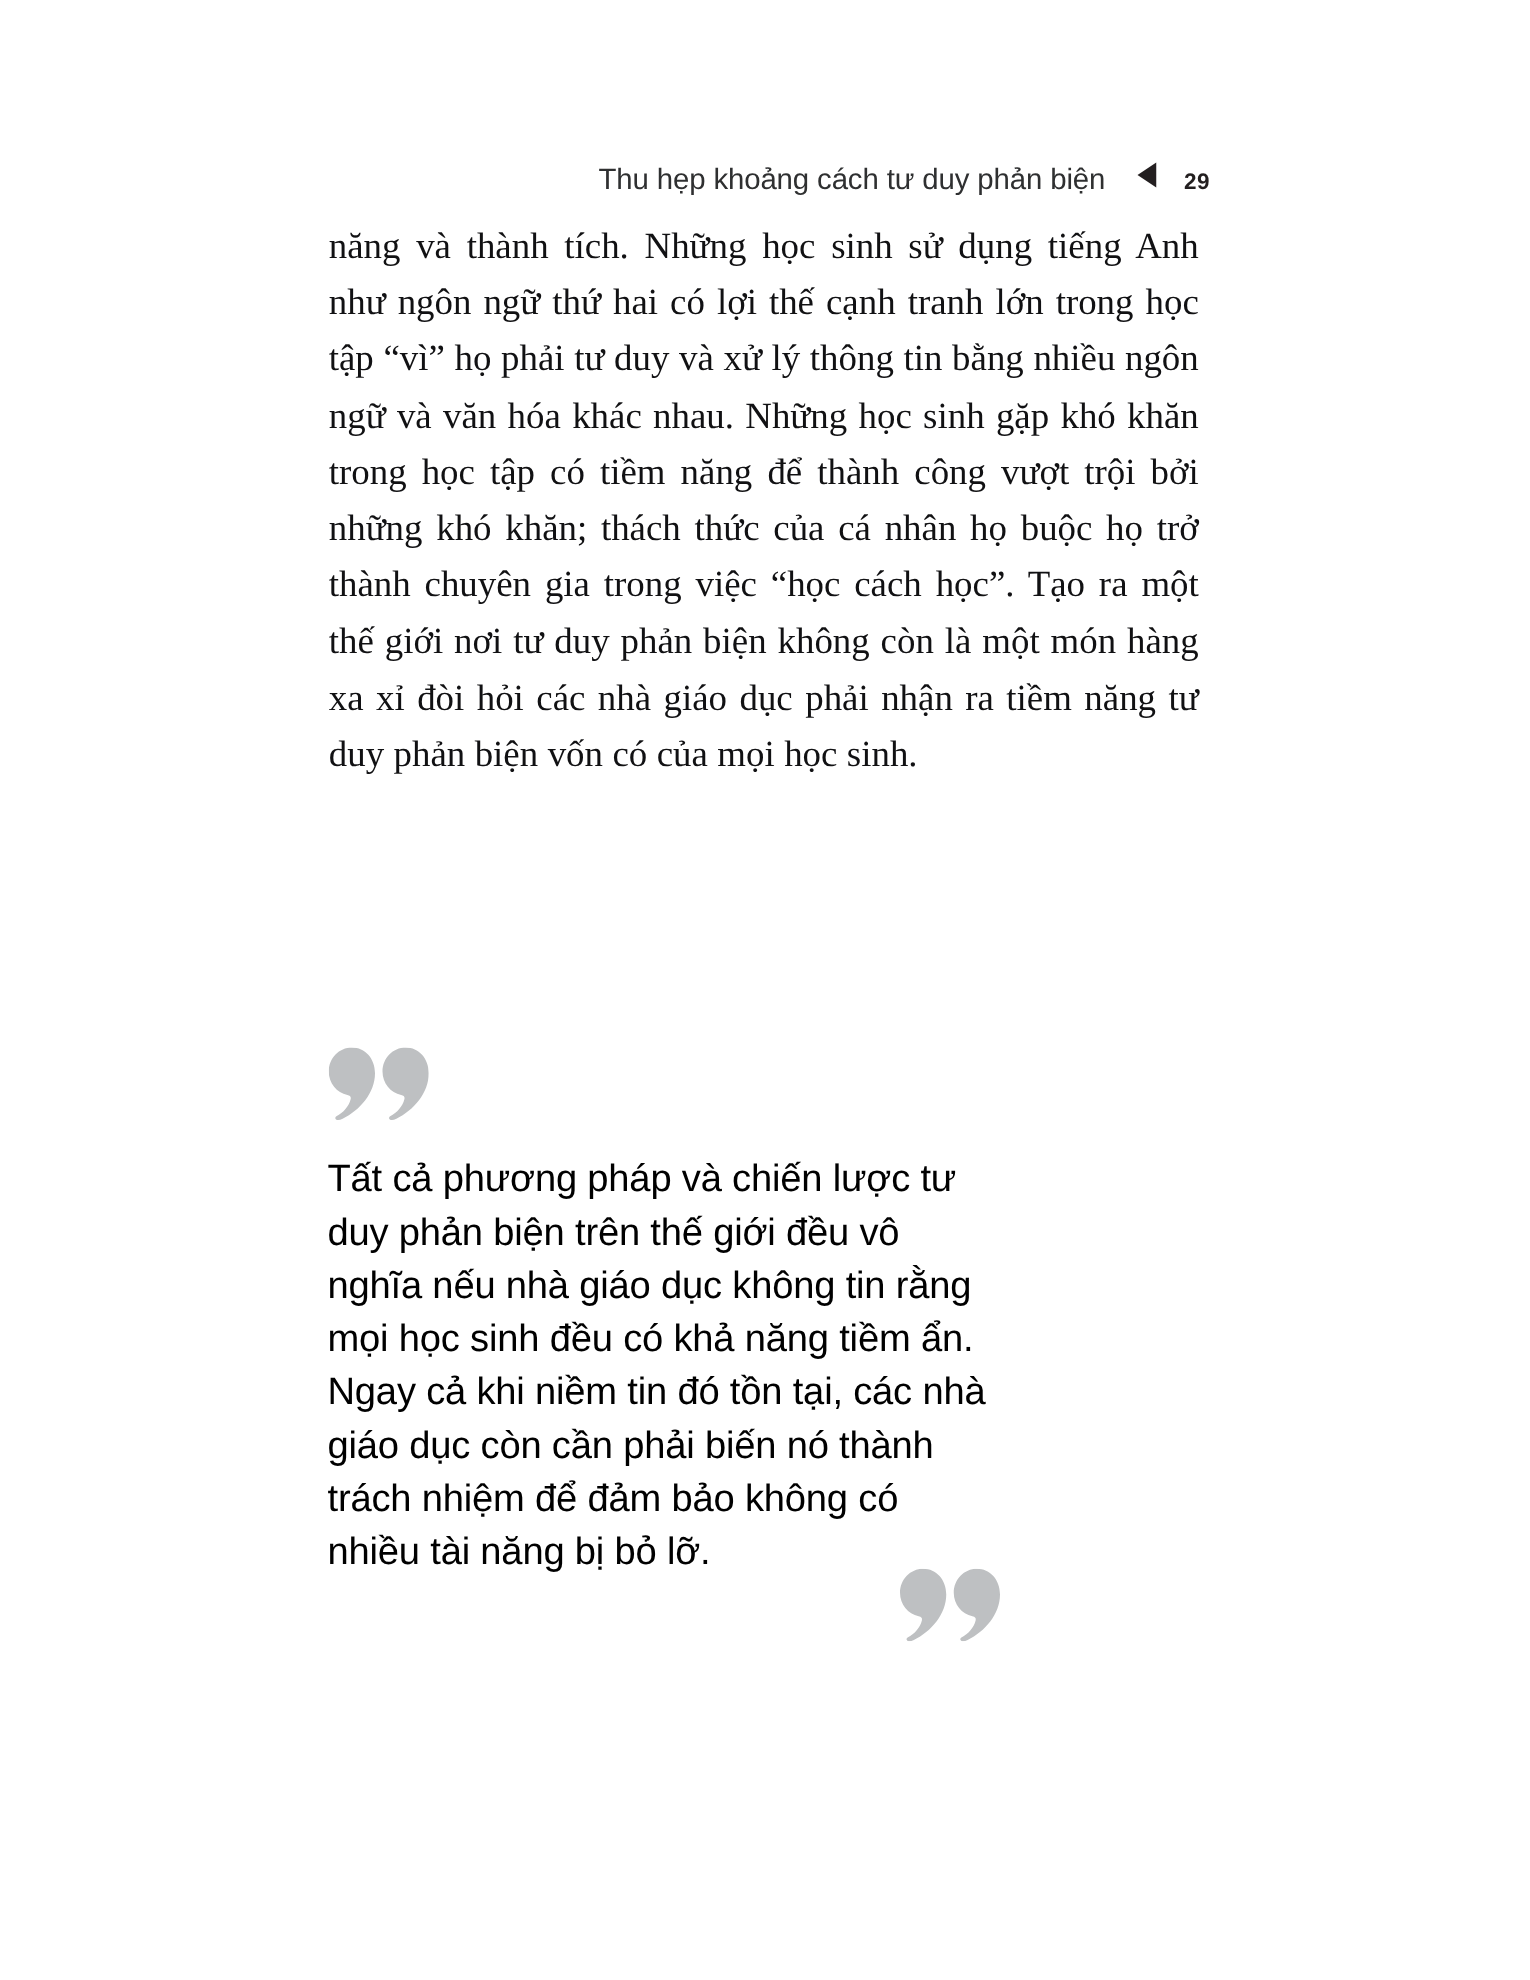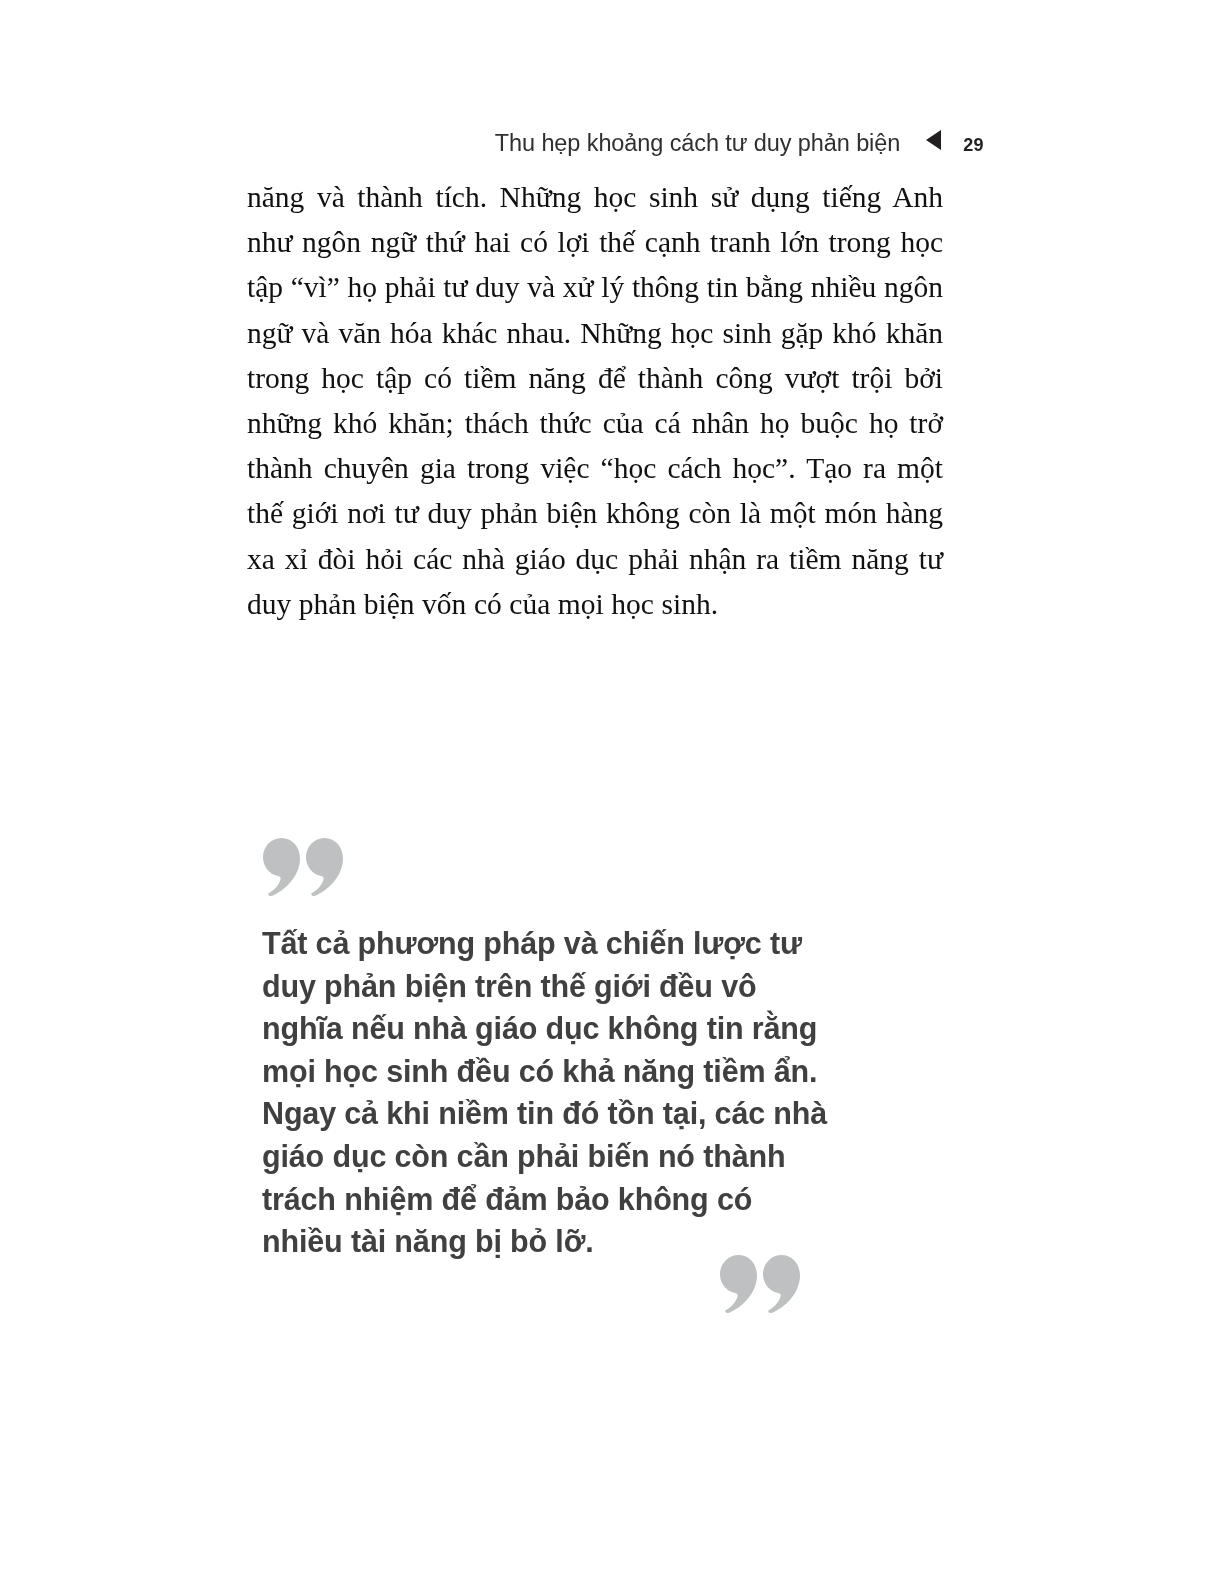--- a/index.html
+++ b/index.html
@@ -17,21 +17,21 @@
 
   .page {
     position: absolute;
     inset: 0;
     background: #ffffff;
   }
 
   
   .running-header {
     position: absolute;
-    left: 16px;
+    left: 0;
     top: 108px;
     width: 968px;
     display: flex;
     align-items: baseline;
     justify-content: flex-end;
     font-family: "Liberation Sans", "DejaVu Sans", sans-serif;
   }
   .running-header .header-title {
     font-size: 23.5px;
     color: #2f3031;
@@ -56,21 +56,21 @@
     font-weight: bold;
     color: #231f20;
     line-height: 1;
     letter-spacing: 0.4px;
     margin-top: 28px;
   }
 
   
   .text-column {
     position: absolute;
-    left: 247px;
+    left: 263px;
     top: 175px;
     width: 696px;
   }
   .body-paragraph {
     margin: 0;
     font-size: 29.5px;
     line-height: 45.2px;
     color: #111113;
     text-align: justify;
     text-justify: inter-word;
@@ -99,24 +99,24 @@
   .quote-mark svg {
     display: block;
   }
   .quote-mark-open {
     margin-left: 1px;
   }
   .quote-text {
     margin: 0;
     padding-top: 26px;
     font-family: "Liberation Sans", "DejaVu Sans", sans-serif;
-    font-weight: bold;
+    font-weight: normal;
     font-size: 30.5px;
     line-height: 42.6px;
-    color: #404040;
+    color: #000000;
     letter-spacing: -0.15px;
     text-align: left;
     white-space: pre-line;
   }
   .quote-mark-close-wrap {
     display: flex;
     justify-content: flex-end;
     padding-right: 82px;
     margin-top: -8px;
   }

